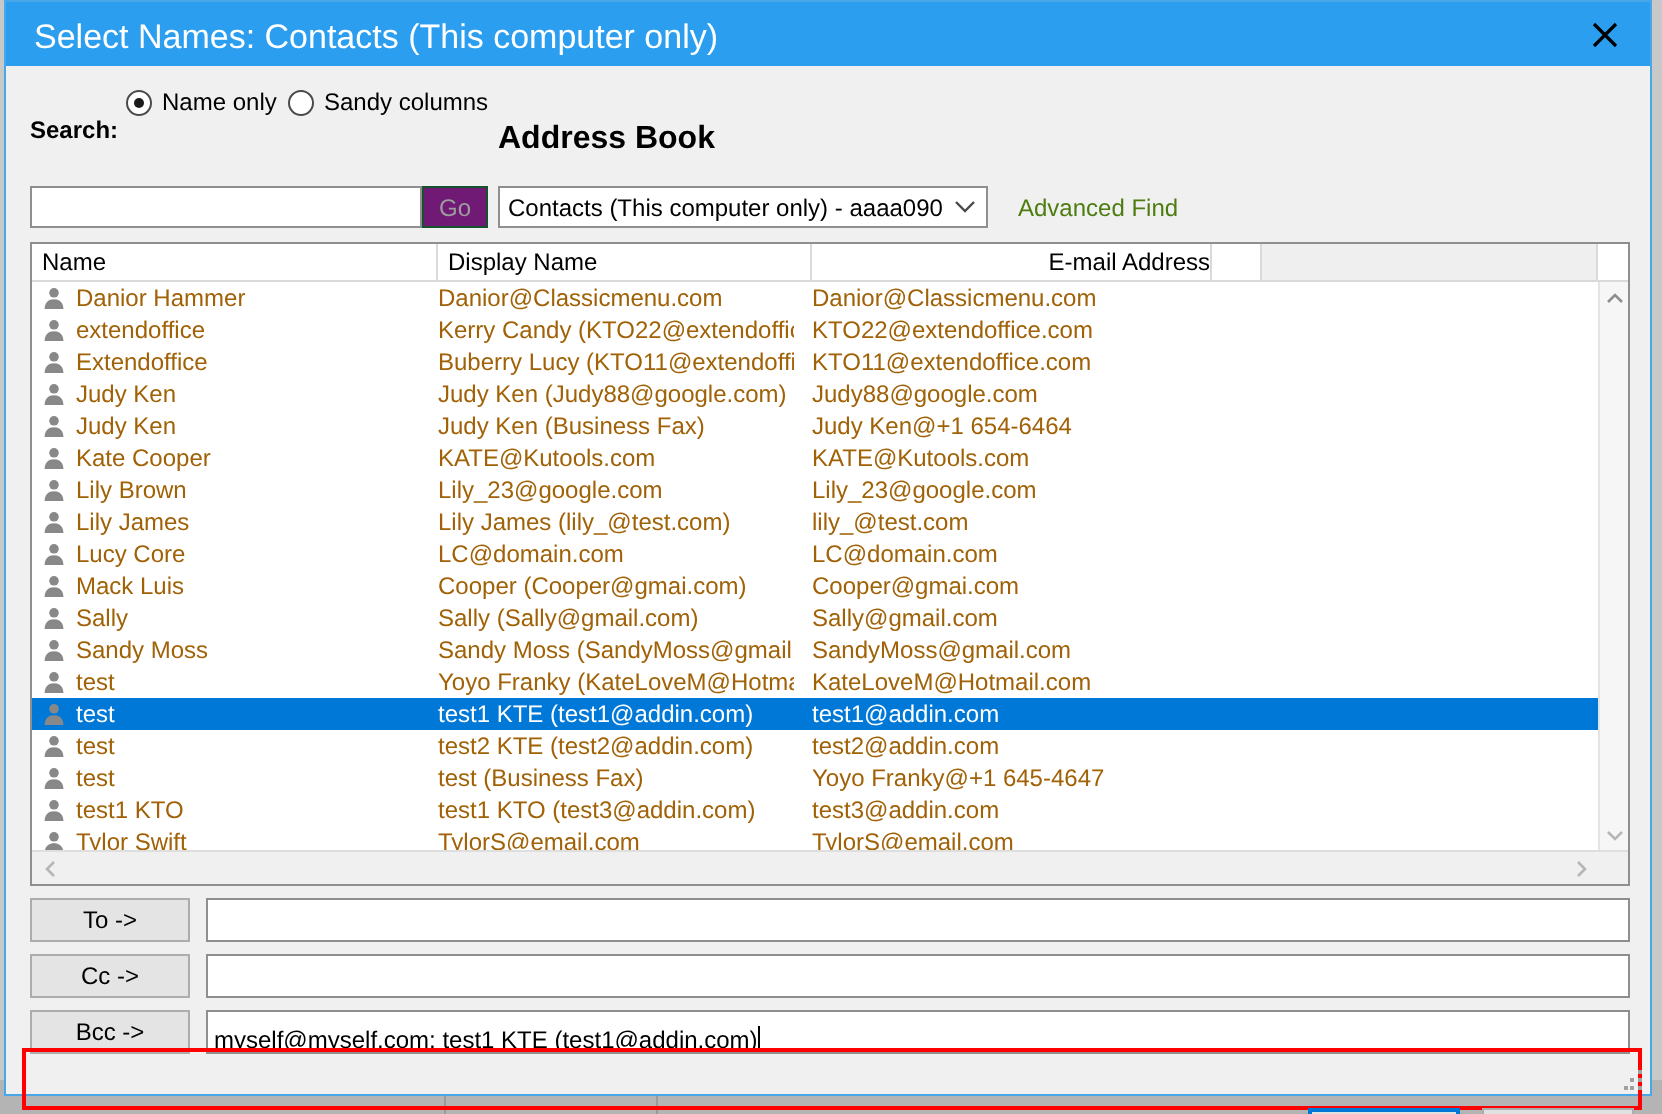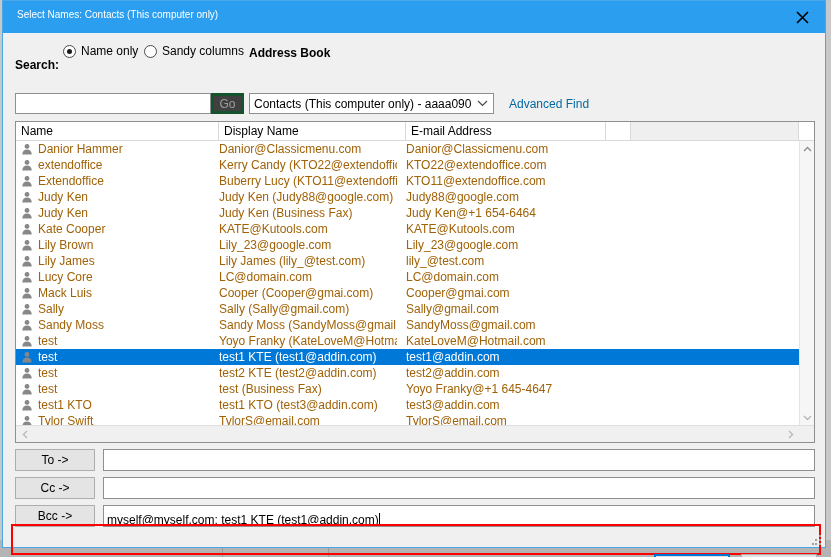--- a/index.html
+++ b/index.html
@@ -56,21 +56,21 @@
   .titlebar {
     position: absolute;
     left: 0; top: 0;
     width: 100%;
     height: 32px;
     background: #2b9ef0;
   }
   .title-text {
     position: absolute;
     left: 14px; top: 8px;
-    font-size: 10px;
+    font-size: 17px;
     color: #ffffff;
     white-space: nowrap;
     text-align: center;
   }
   .close-btn {
     position: absolute;
     right: 0; top: 0;
     width: 46px; height: 32px;
     display: flex;
     align-items: center;
@@ -116,43 +116,43 @@
     position: absolute;
     left: 3px; top: 3px;
     width: 5px; height: 5px;
     border-radius: 50%;
     background: #1b1b1b;
   }
   .radio-label { font-size: 12px; }
 
   .addrbook-label {
     position: absolute;
-    left: 246px; top: 13px;
+    left: 246px; top: 28px;
     font-weight: bold;
-    font-size: 12px;
+    font-size: 16px;
   }
 
   .search-input {
     position: absolute;
     left: 12px; top: 60px;
     width: 196px; height: 21px;
     background: #fff;
     border: 1px solid #8f8f8f;
     box-sizing: border-box;
     font-family: "Liberation Sans", sans-serif;
     font-size: 12px;
     padding: 0 3px;
     outline: none;
   }
   .go-btn {
     position: absolute;
     left: 208px; top: 60px;
     width: 33px; height: 21px;
-    background: #404040;
-    border: 3px solid #14532d;
+    background: #701a75;
+    border: 1px solid #14532d;
     box-sizing: border-box;
     color: #9d9d9d;
     font-size: 12px;
     font-family: "Liberation Sans", sans-serif;
     display: flex; align-items: center; justify-content: center;
   }
 
   .combo {
     position: absolute;
     left: 246px; top: 60px;
@@ -177,21 +177,21 @@
     display: flex;
     align-items: center;
     justify-content: center;
     flex: none;
   }
 
   .adv-find {
     position: absolute;
     left: 506px; top: 64px;
     font-size: 12px;
-    color: #0369a1;
+    color: #4d7c0f;
     cursor: default;
   }
 
   
   .list-outer {
     position: absolute;
     left: 12px; top: 88px;
     width: 800px; height: 322px;
     border: 1px solid #8f8f8f;
     box-sizing: border-box;
@@ -438,21 +438,21 @@
         </span>
       </div>
 
       <div class="adv-find">Advanced Find</div>
 
       <div class="list-outer">
 
         <div class="hdr-row">
           <div class="hdr-cell" style="left:0;width:203px;">Name</div>
           <div class="hdr-cell" style="left:203px;width:187px;">Display Name</div>
-          <div class="hdr-cell" style="left:390px;width:200px;">E-mail Address</div>
+          <div class="hdr-cell" style="left:390px;width:200px;text-align:right;">E-mail Address</div>
           <div class="hdr-cell" style="left:590px;width:25px;"></div>
           <div class="hdr-filler" style="left:615px;width:168px;"></div>
         </div>
 
         <div class="rows-area">
             <div class="row">
               <span class="person-icon"><svg width="12" height="12" viewBox="0 0 12 12">
                   <circle cx="6" cy="3.4" r="2.4" fill="#888"></circle>
                   <path d="M1.3,11.5 C1.3,8.2 3.3,6.6 6,6.6 C8.7,6.6 10.7,8.2 10.7,11.5 Z" fill="#888"></path>
                 </svg></span>

